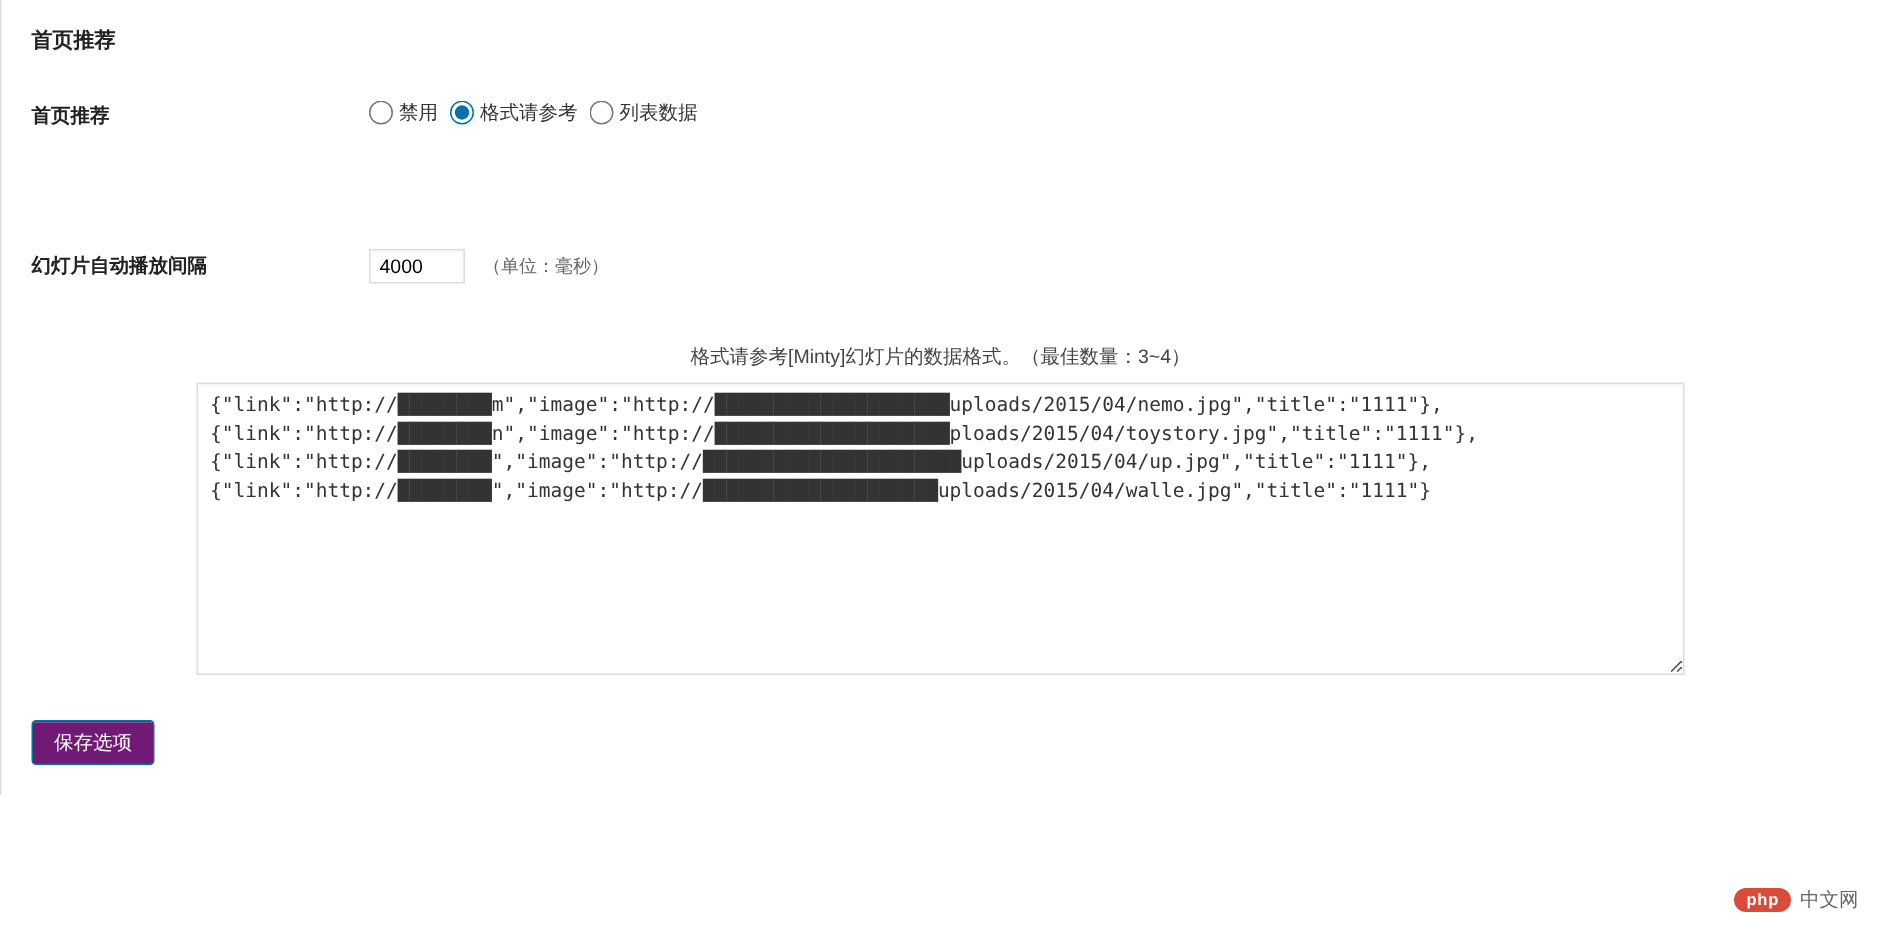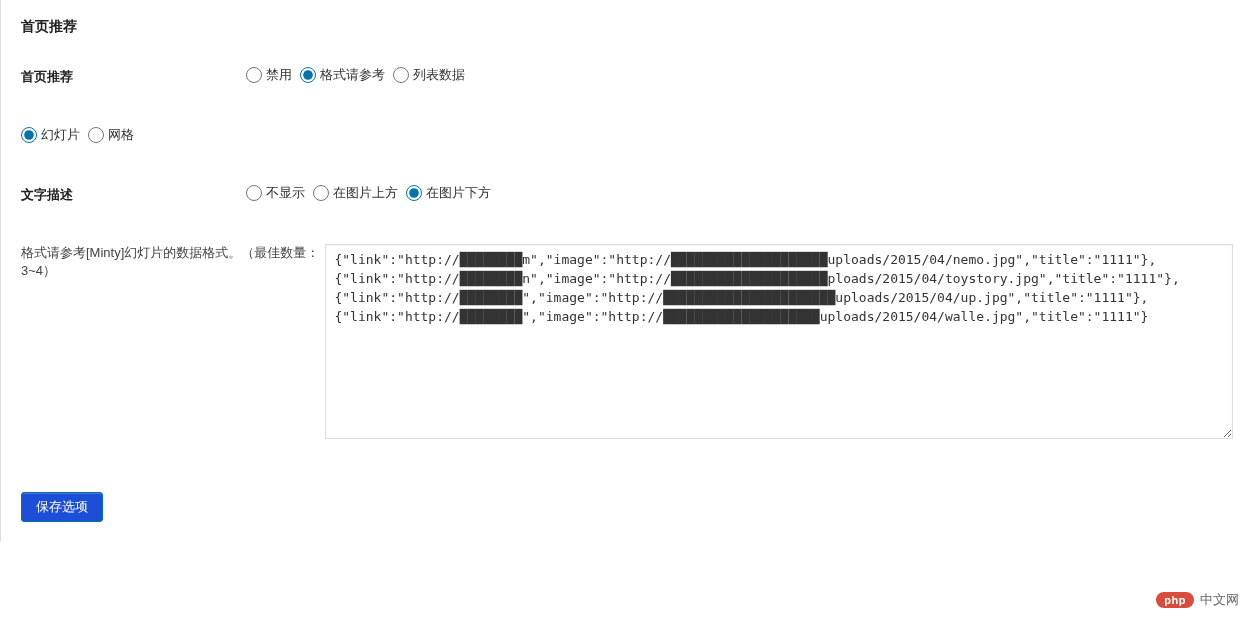--- a/index.html
+++ b/index.html
@@ -45,21 +45,22 @@
     .form-field {
       flex: 1;
       display: flex;
       align-items: center;
       flex-wrap: wrap;
       gap: 4px;
     }
     .form-field-col {
       flex: 1;
       display: flex;
-      flex-direction: row;
+      flex-direction: column;
+      align-items: center;
     }
     .radio-group {
       display: flex;
       align-items: center;
       gap: 0;
     }
     .radio-item {
       display: flex;
       align-items: center;
       margin-right: 8px;
@@ -102,29 +103,28 @@
       font-size: 13px;
       line-height: 1.45;
       color: #333;
       resize: both;
       box-shadow: inset 0 1px 2px rgba(0,0,0,0.05);
     }
     .save-row {
       margin-top: 30px;
     }
     .save-btn {
-      background: #1d4ed8;
+      background: #701a75;
       border: 1px solid #0074a2;
       color: #fff;
       padding: 5px 14px;
       font-size: 13px;
       border-radius: 3px;
       cursor: pointer;
       box-shadow: inset 0 1px 0 rgba(255,255,255,0.2);
-      margin-top: 23px;
     }
     .watermark {
       position: fixed;
       right: 14px;
       bottom: 20px;
       display: flex;
       align-items: center;
       gap: 6px;
       font-size: 13px;
       color: #666;
@@ -159,50 +159,30 @@
         <label>格式请参考</label>
       </div>
       <div class="radio-item">
         <input type="radio" name="recommend" style="">
         <label>列表数据</label>
       </div>
     </div>
   </div>
 
   <div class="form-row">
-    <div class="form-field radio-group">
-      <div class="radio-item">
-        <input type="radio" name="display_mode" checked="" style="">
-        <label>幻灯片</label>
-      </div>
-      <div class="radio-item">
-        <input type="radio" name="display_mode" style="">
-        <label>网格</label>
-      </div>
+  </div>
+
+  <div class="form-row">
+    <div class="form-label">幻灯片自动播放间隔</div>
+    <div class="form-field">
+      <input type="text" class="num-input" value="4000" style="">
+      <span class="hint">（单位：毫秒）</span>
     </div>
   </div>
 
-
-  <div class="form-row">
-    <div class="form-label">文字描述</div>
-    <div class="form-field radio-group">
-      <div class="radio-item">
-        <input type="radio" name="text_desc" style="">
-        <label>不显示</label>
-      </div>
-      <div class="radio-item">
-        <input type="radio" name="text_desc" style="">
-        <label>在图片上方</label>
-      </div>
-      <div class="radio-item">
-        <input type="radio" name="text_desc" checked="" style="">
-        <label>在图片下方</label>
-      </div>
-    </div>
-  </div>
 
   <div class="form-row tight">
     <div class="form-field-col">
       <div class="desc-text">格式请参考[Minty]幻灯片的数据格式。（最佳数量：3~4）</div>
       <textarea class="big-textarea" style="">{"link":"http://████████m","image":"http://████████████████████uploads/2015/04/nemo.jpg","title":"1111"},
 {"link":"http://████████n","image":"http://████████████████████ploads/2015/04/toystory.jpg","title":"1111"},
 {"link":"http://████████","image":"http://██████████████████████uploads/2015/04/up.jpg","title":"1111"},
 {"link":"http://████████","image":"http://████████████████████uploads/2015/04/walle.jpg","title":"1111"}</textarea>
     </div>
   </div>

